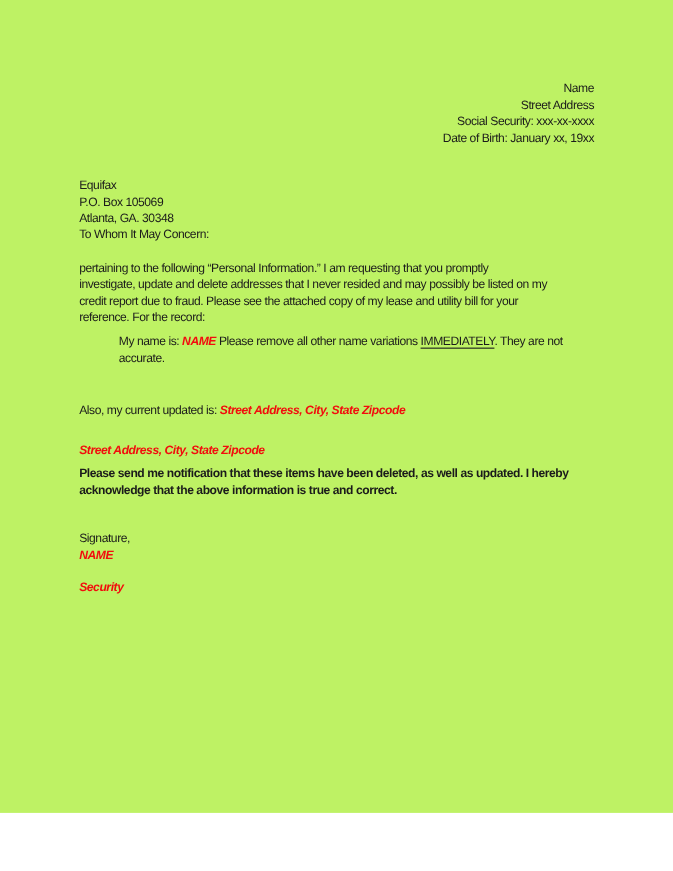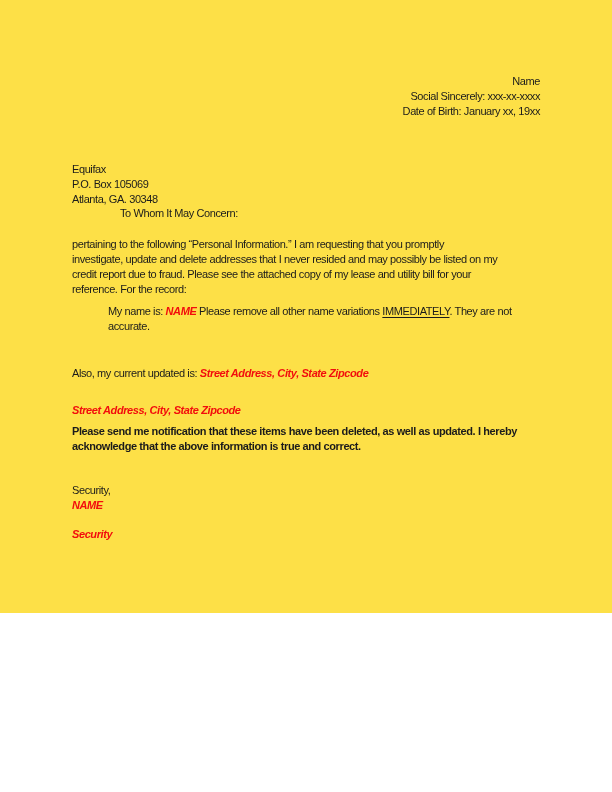--- a/index.html
+++ b/index.html
@@ -1,50 +1,51 @@
 <!DOCTYPE html>
 <html style="--accent-red: #f20d0d;"><head>
 <meta charset="utf-8">
 <style>
   html,body{margin:0;padding:0;background:#ffffff;}
   .page{
     position:relative;
-    width:612px;height:613px;
-    background:#fde047;
+    width:612px;height:739px;
+    background:#bef264;
     font-family:"Liberation Sans","DejaVu Sans",sans-serif;
     font-size:11px;
     line-height:15px;
     letter-spacing:-0.4px;
     color:#1b1b1b;
     overflow:hidden;
   }
   .blk{position:absolute;left:72px;}
   .t-line{white-space:pre;height:15px;}
   .sender{top:74px;left:auto;right:72px;text-align:right;}
   .recipient{top:162px;}
-  .salutation{top:206px;margin-left:48px;}
+  .salutation{top:206px;}
   #p-intro{top:237px;}
   #p-name{top:304px;margin-left:36px;}
   #p-also{top:366px;}
   #p-other{top:385px;}
   #p-addr{top:403px;}
   #p-notify{top:424px;font-weight:bold;}
   .closing{top:483px;}
   .signature{top:527px;}
   .seg-red{color:var(--accent-red,#f20d0d);font-weight:700;font-style:italic;}
   .seg-u{text-decoration:underline;text-underline-offset:2px;}
 </style>
 </head>
 <body>
 
 <div class="page">
 
   <div class="blk sender">
     <div class="t-line">Name</div>
-    <div class="t-line">Social Sincerely: xxx-xx-xxxx</div>
+    <div class="t-line">Street Address</div>
+    <div class="t-line">Social Security: xxx-xx-xxxx</div>
     <div class="t-line">Date of Birth: January xx, 19xx</div>
   </div>
 
   <div class="blk recipient">
     <div class="t-line">Equifax</div>
     <div class="t-line">P.O. Box 105069</div>
     <div class="t-line">Atlanta, GA. 30348</div>
   </div>
 
   <div class="blk salutation t-line">To Whom It May Concern:</div>
@@ -64,19 +65,19 @@
     </div>
   <div class="blk" id="p-addr">
       <div class="t-line"><span class="seg-red">Street Address, City, State Zipcode</span></div>
     </div>
   <div class="blk" id="p-notify">
       <div class="t-line"><span>Please send me notification that these items have been deleted, as well as updated. I hereby</span></div>
       <div class="t-line"><span>acknowledge that the above information is true and correct.</span></div>
     </div>
 
   <div class="blk closing">
-    <div class="t-line">Security,</div>
+    <div class="t-line">Signature,</div>
     <div class="t-line seg-red">NAME</div>
   </div>
 
   <div class="blk signature t-line seg-red">Security</div>
 
 </div>
 
 </body></html>

